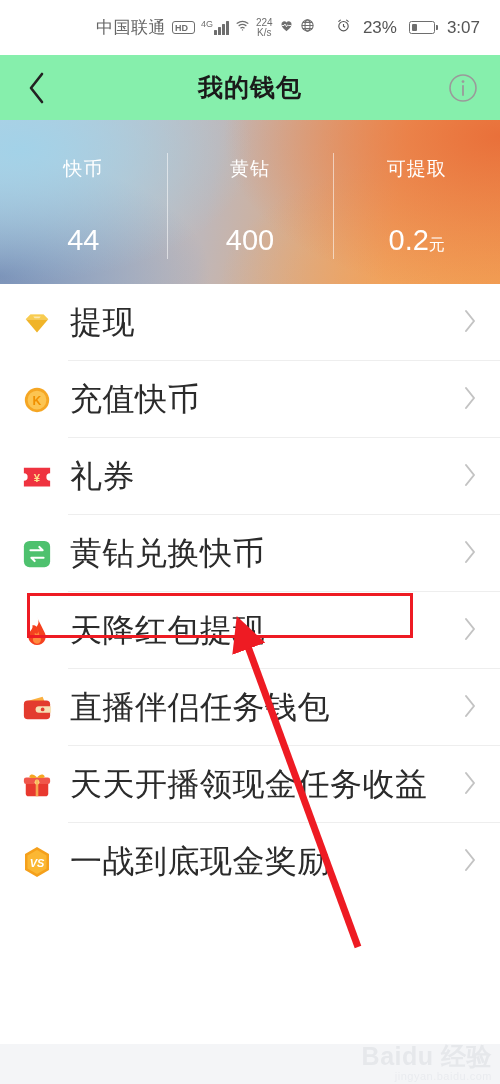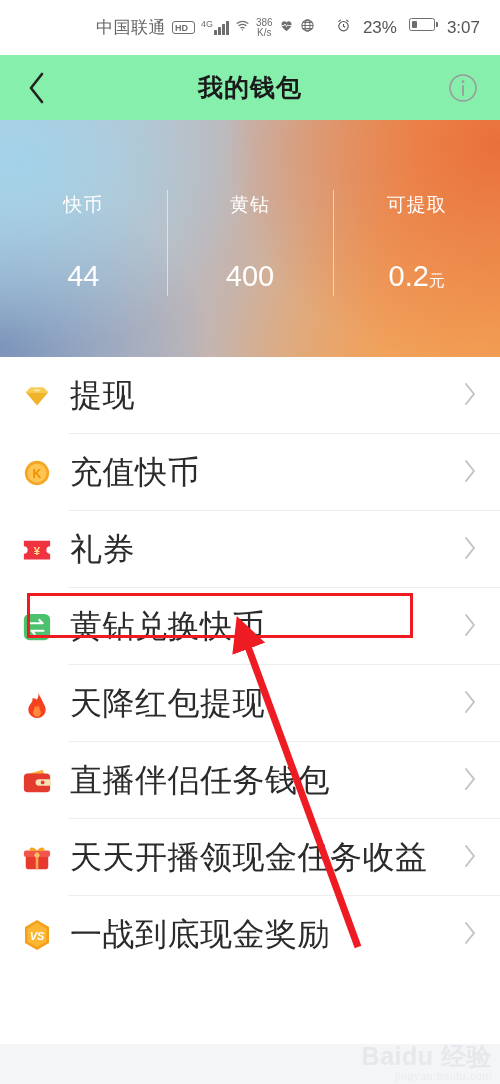--- a/index.html
+++ b/index.html
@@ -15,21 +15,21 @@
   .statusbar {
     height:55px;
     display:flex;
     align-items:center;
     background:#ffffff;
     color:#6e6e6e;
     font-size:17px;
     padding:0 14px;
   }
   .sb-left { display:flex; align-items:center; gap:6px; margin-left:82px; }
-  .sb-right { display:flex; gap:12px; margin-left:auto; margin-right:6px; }
+  .sb-right { display:flex; align-items:center; gap:12px; margin-left:auto; margin-right:6px; }
   .carrier { font-size:17px; color:#666; letter-spacing:.5px; }
   .hd-badge {
     border:1.6px solid #6e6e6e; border-radius:3px;
     font-size:9px; font-weight:bold; padding:1px 6px 0 2px;
     line-height:10px; color:#6e6e6e;
   }
   .net-wrap { display:flex; align-items:flex-end; gap:1px; }
   .net-label { font-size:9px; line-height:9px; color:#6e6e6e; margin-bottom:6px; }
   .bars { display:flex; align-items:flex-end; gap:1.5px; height:15px; }
   .bars i { width:2.6px; background:#6e6e6e; display:block; border-radius:.5px; }
@@ -62,21 +62,21 @@
   .back-btn svg { display:block; }
   .page-title {
     position:absolute; left:0; right:0; text-align:center;
     font-size:25px; font-weight:bold; color:#1a1a1a; letter-spacing:1px;
     pointer-events:none;
   }
   .info-btn { margin-left:auto; width:34px; height:34px; cursor:pointer; }
 
   
   .banner {
-    height:237px; position:relative; overflow:hidden;
+    height:164px; position:relative; overflow:hidden;
     background:
       radial-gradient(ellipse 75% 130% at 4% 18%, #a3d2e8 0%, rgba(163,210,232,0) 62%),
       radial-gradient(ellipse 70% 120% at 0% 95%, #7b92b8 0%, rgba(123,146,184,0) 60%),
       radial-gradient(ellipse 85% 150% at 100% 10%, #e9703a 0%, rgba(233,112,58,0) 65%),
       radial-gradient(ellipse 80% 120% at 100% 100%, #f2a055 0%, rgba(242,160,85,0) 70%),
       linear-gradient(100deg, #b8cfe0 0%, #bfb7b9 42%, #eea567 78%, #f0a35c 100%);
   }
   .stats { display:flex; height:100%; align-items:center; padding-top:8px; }
   .stat {
     flex:1; display:flex; flex-direction:column; align-items:center;
@@ -148,21 +148,21 @@
     </span>
     <span>
       <svg class="icon-sm" viewBox="0 0 24 24" fill="none" stroke="#6e6e6e" stroke-width="2" stroke-linecap="round">
         <path d="M3.5 8.5a14 14 0 0 1 17 0"></path>
           <path d="M6.5 12.2a9.5 9.5 0 0 1 11 0"></path>
         <path d="M9.5 15.8a5 5 0 0 1 5 0"></path>
           <circle cx="12" cy="19" r="1.1" fill="#6e6e6e" stroke="none"></circle>
       </svg>
     </span>
     <span class="speed">
-      <span>386</span>
+      <span>224</span>
       <span>K/s</span>
     </span>
     <span>
       <svg class="icon-sm" viewBox="0 0 24 24" fill="#6e6e6e">
         <path d="M12 21s-8-5.2-8-10.5A4.5 4.5 0 0 1 12 7a4.5 4.5 0 0 1 8 3.5C20 15.8 12 21 12 21z"></path>
         <path d="M5 12h3l1.6-2.4L12 14l1.8-3 1.4 1H19" stroke="#fff" stroke-width="1.4" fill="none" stroke-linecap="round"></path>
       </svg>
     </span>
     <span>
       <svg class="icon-sm" viewBox="0 0 24 24" fill="none" stroke="#6e6e6e" stroke-width="1.7">

